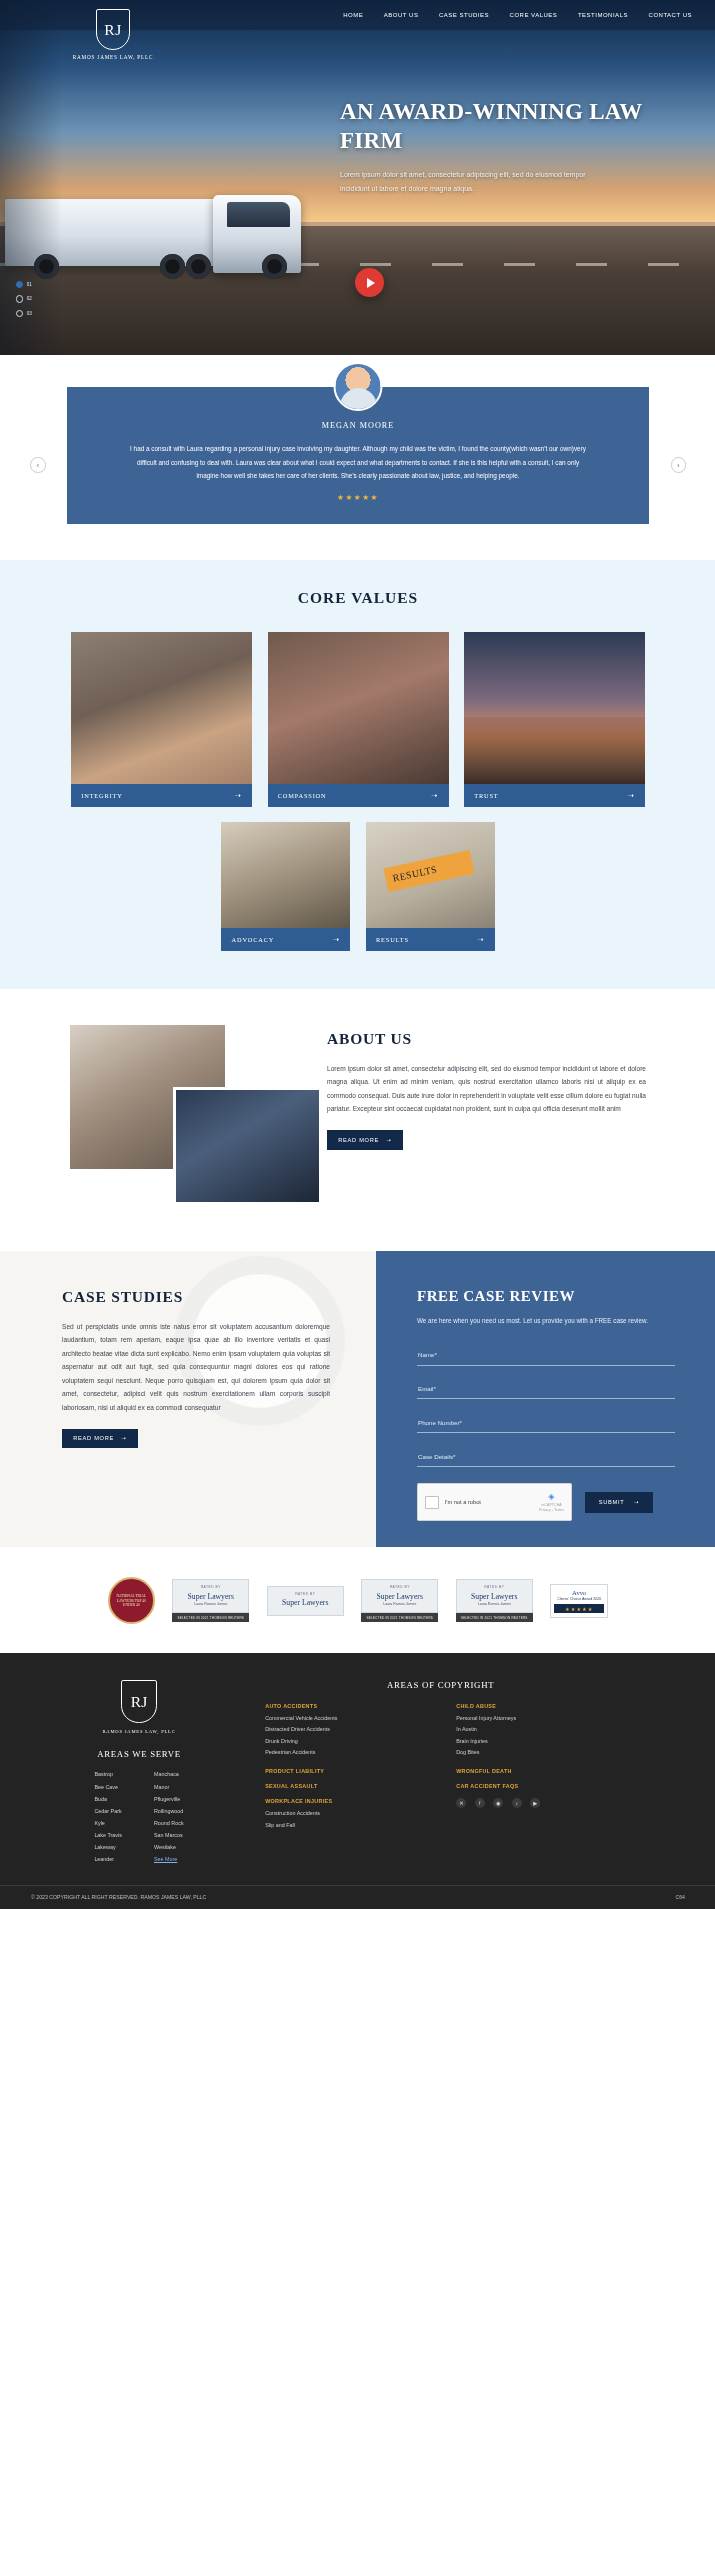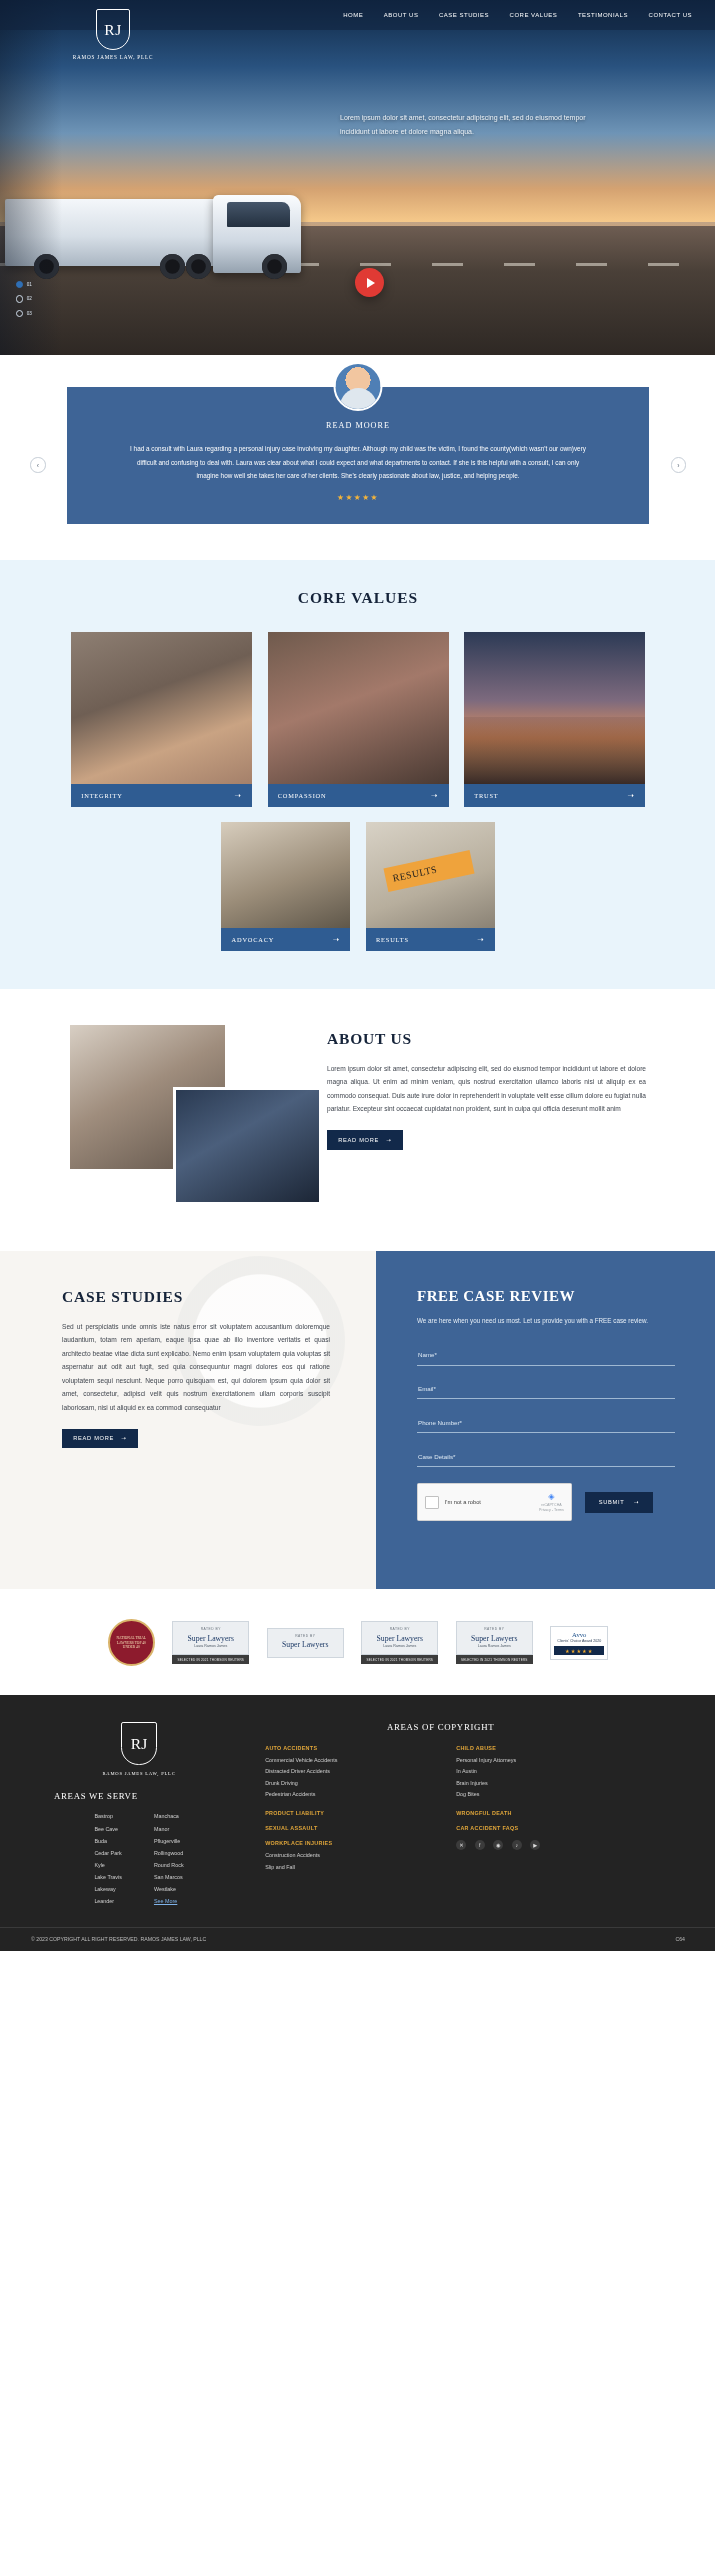--- a/index.html
+++ b/index.html
@@ -203,21 +203,21 @@
     content:""; position:absolute; right:31px; top:5.2px; width:170px; height:170px;
     border-radius:50%; background: radial-gradient(circle,#ffffff 0 55%, #ececea 56% 100%);
     opacity:.75;
   }
   .cases-left h2 {
     position:relative; font-family:"Liberation Serif", serif; font-size:15.5px;
     letter-spacing:0.8px; color:#16243a; margin-bottom:13.4px;
   }
   .cases-left p { position:relative; font-size:6.6px; line-height:2.05; color:#40464f; text-align:justify; }
   .cases-right {
-    width:340px; background:#3e6496; color:#fff; padding:37px 41px 68px;
+    width:340px; background:#3e6496; color:#fff; padding:37px 41px 26px;
   }
   .cases-right h2 { font-family:"Liberation Serif", serif; font-size:15px; letter-spacing:0.5px; margin-bottom:10.3px; }
   .cases-right .lead { font-size:6.3px; line-height:1.95; color:#e6eef6; margin-bottom:17.5px; }
   .field {
     width:100%; border:none; border-bottom:0.5px solid #9fb8d2; background:transparent;
     color:#ffffff; font-size:6.2px; padding:6.2px 1px; margin-bottom:13.4px; outline:none;
     font-family:"Liberation Sans", sans-serif;
   }
   .field::placeholder { color:#dce8f3; }
   .captcha {
@@ -256,21 +256,21 @@
   .footer-inner { width:608px; margin:0 auto; display:flex; gap:20.6px; }
   .f-col-brand { width:170px; }
   .f-mark {
     width:36px; height:43px; margin:0 auto 5.2px; border:1px solid #ffffff; border-radius:2.1px 2.1px 17.5px 17.5px;
     display:flex; align-items:center; justify-content:center; color:#fff;
     font-family:"Liberation Serif", serif; font-size:15.5px;
   }
   .f-brand-name { text-align:center; font-family:"Liberation Serif", serif; font-size:4.6px; letter-spacing:0.8px; color:#fff; }
   .f-heading {
     font-family:"Liberation Serif", serif; color:#ffffff; font-size:8.8px; letter-spacing:0.7px;
-    margin:15.5px 0 9.3px; 
+    margin:15.5px 0 9.3px; text-align:center;
   }
   .f-areas { display:flex; gap:32px; justify-content:center; }
   .f-areas ul { list-style:none; }
   .f-areas li { font-size:5.4px; line-height:2.25; color:#cfcfcf; }
   .f-areas li.more { color:#7fb2e8; text-decoration:underline; }
   .f-col-practice { width:392px; }
   .f-practice-title {
     font-family:"Liberation Serif", serif; color:#ffffff; font-size:8.8px; letter-spacing:0.7px;
     text-align:center; margin-bottom:12.4px;
   }
@@ -319,20 +319,21 @@
         <li>CONTACT US</li>
       </ul>
     </nav>
 
     <div class="brand">
       <div class="brand-mark">RJ</div>
       <div class="brand-name">RAMOS JAMES LAW, PLLC</div>
     </div>
 
     <div class="hero-copy">
+      <h1>AN AWARD-WINNING LAW FIRM</h1>
       <p>Lorem ipsum dolor sit amet, consectetur adipiscing elit, sed do eiusmod tempor incididunt ut labore et dolore magna aliqua.</p>
     </div>
 
     <div class="play-btn"></div>
 
     <div class="hero-dots">
       <div class="d">
         <span class="c on"></span>
         <span>01</span>
       </div>
@@ -345,21 +346,21 @@
         <span>03</span>
       </div>
     </div>
   </section>
 
   <section class="testimonial-sec">
     <div class="arrow-btn arrow-left">‹</div>
     <div class="arrow-btn arrow-right">›</div>
     <div class="testi-card">
       <div class="testi-avatar"></div>
-      <div class="testi-name">READ MOORE</div>
+      <div class="testi-name">MEGAN MOORE</div>
       <div class="testi-text">I had a consult with Laura regarding a personal injury case involving my daughter. Although my child was the victim, I found the county(which wasn't our own)very difficult and confusing to deal with. Laura was clear about what I could expect and what departments to contact. If she is this helpful with a consult, I can only imagine how well she takes her care of her clients. She's clearly passionate about law, justice, and helping people.</div>
       <div class="testi-stars">★★★★★</div>
     </div>
   </section>
 
   <section class="core">
     <h2 class="sec-title">CORE VALUES</h2>
 
     <div class="cards-row">
       <div class="vcard">

